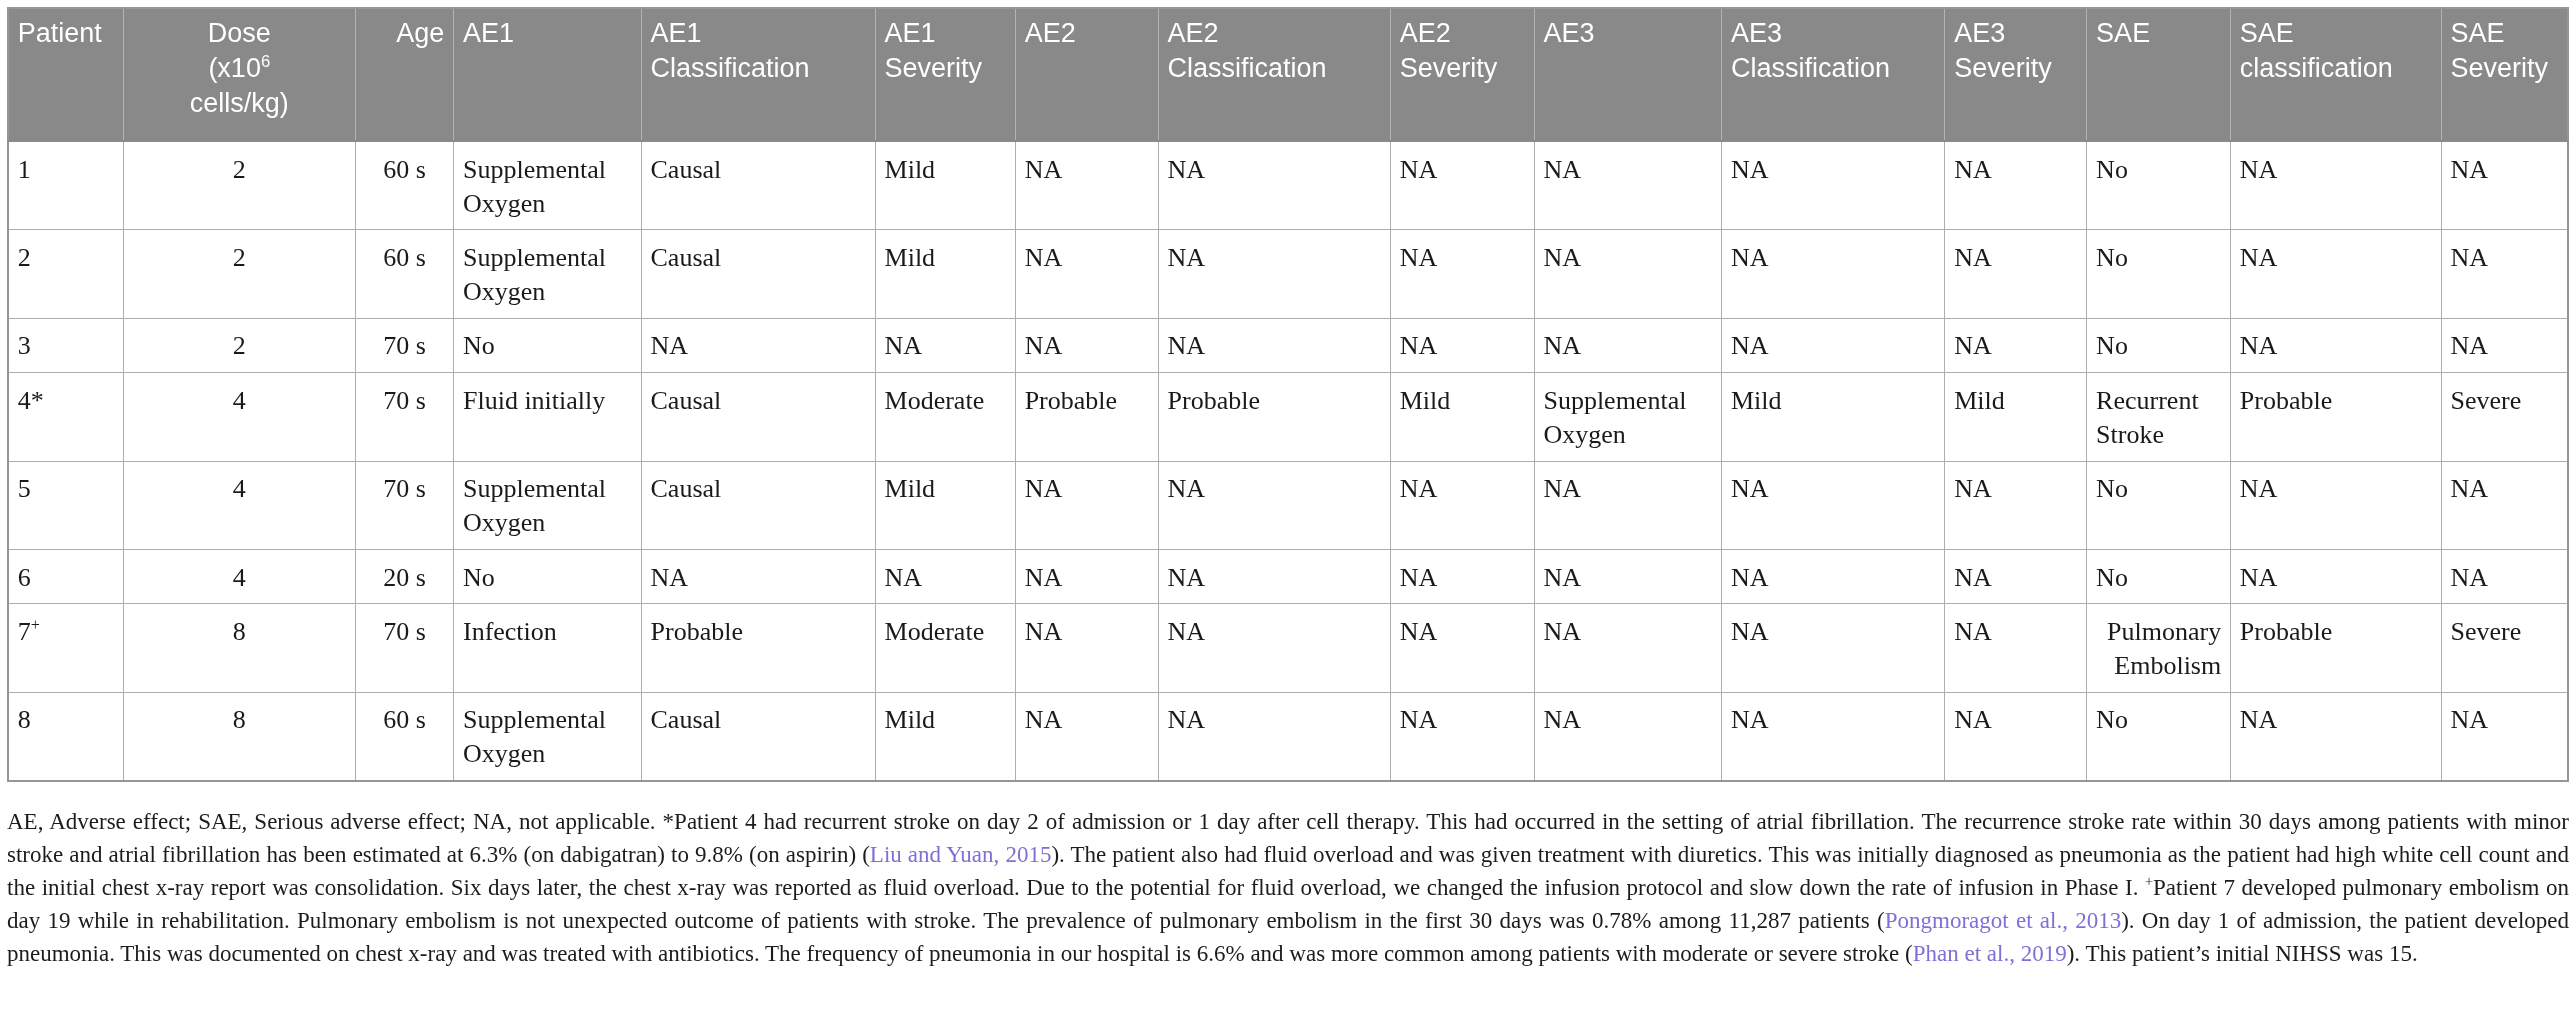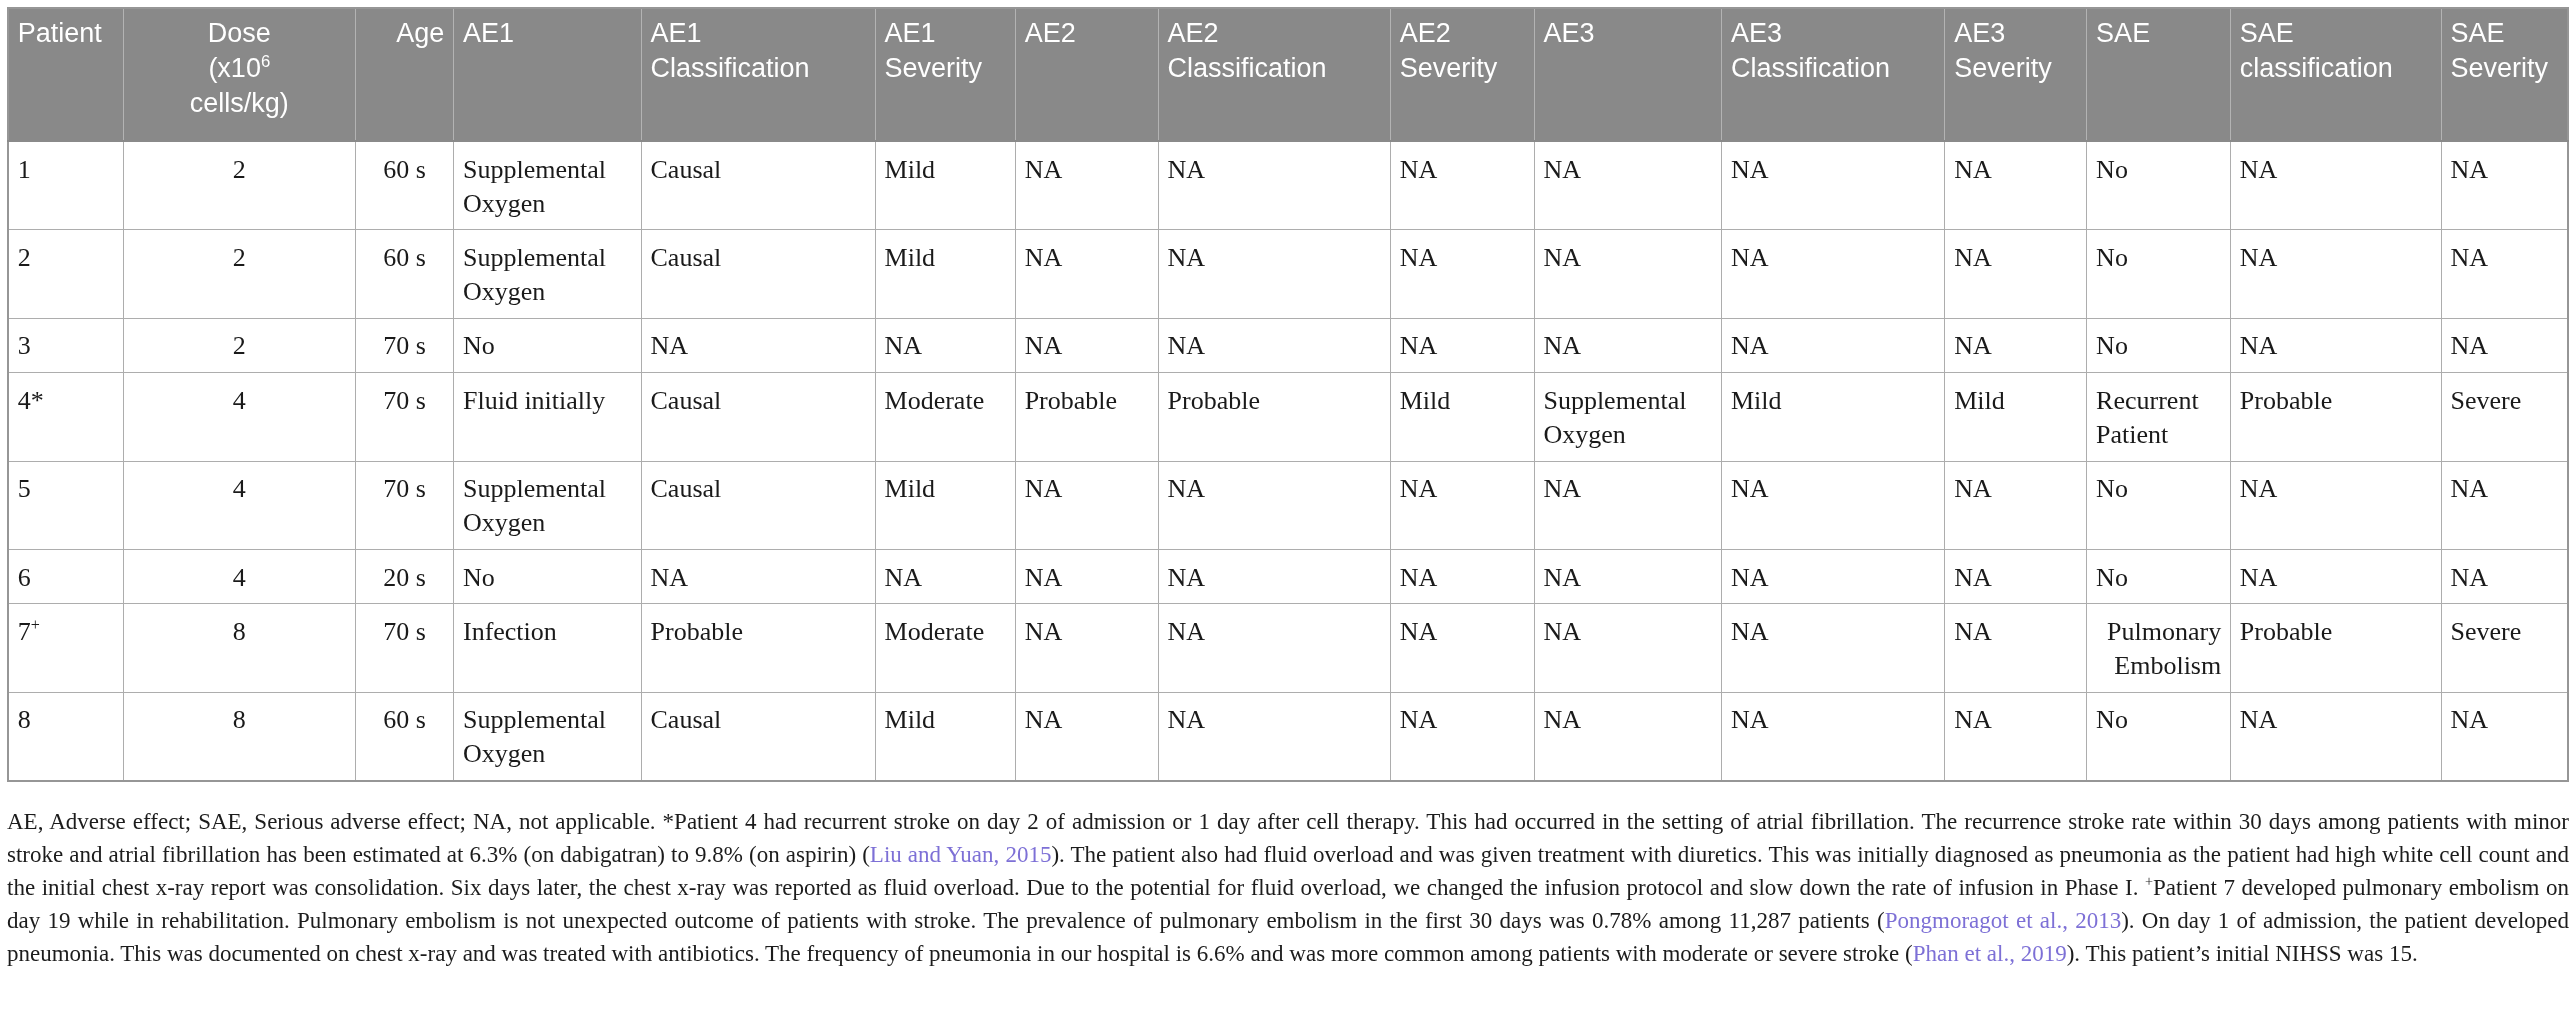--- a/index.html
+++ b/index.html
@@ -161,21 +161,21 @@
           <td style="text-align: center;">70 s</td>
           <td style="text-align: left;">Fluid initially</td>
           <td style="text-align: left;">Causal</td>
           <td style="text-align: left;">Moderate</td>
           <td style="text-align: left;">Probable</td>
           <td style="text-align: left;">Probable</td>
           <td style="text-align: left;">Mild</td>
           <td style="text-align: left;">Supplemental Oxygen</td>
           <td style="text-align: left;">Mild</td>
           <td style="text-align: left;">Mild</td>
-          <td style="text-align: left;">Recurrent Patient</td>
+          <td style="text-align: left;">Recurrent Stroke</td>
           <td style="text-align: left;">Probable</td>
           <td style="text-align: left;">Severe</td>
         </tr>
         <tr>
           <td style="text-align: left;">5</td>
           <td style="text-align: center;">4</td>
           <td style="text-align: center;">70 s</td>
           <td style="text-align: left;">Supplemental Oxygen</td>
           <td style="text-align: left;">Causal</td>
           <td style="text-align: left;">Mild</td>

